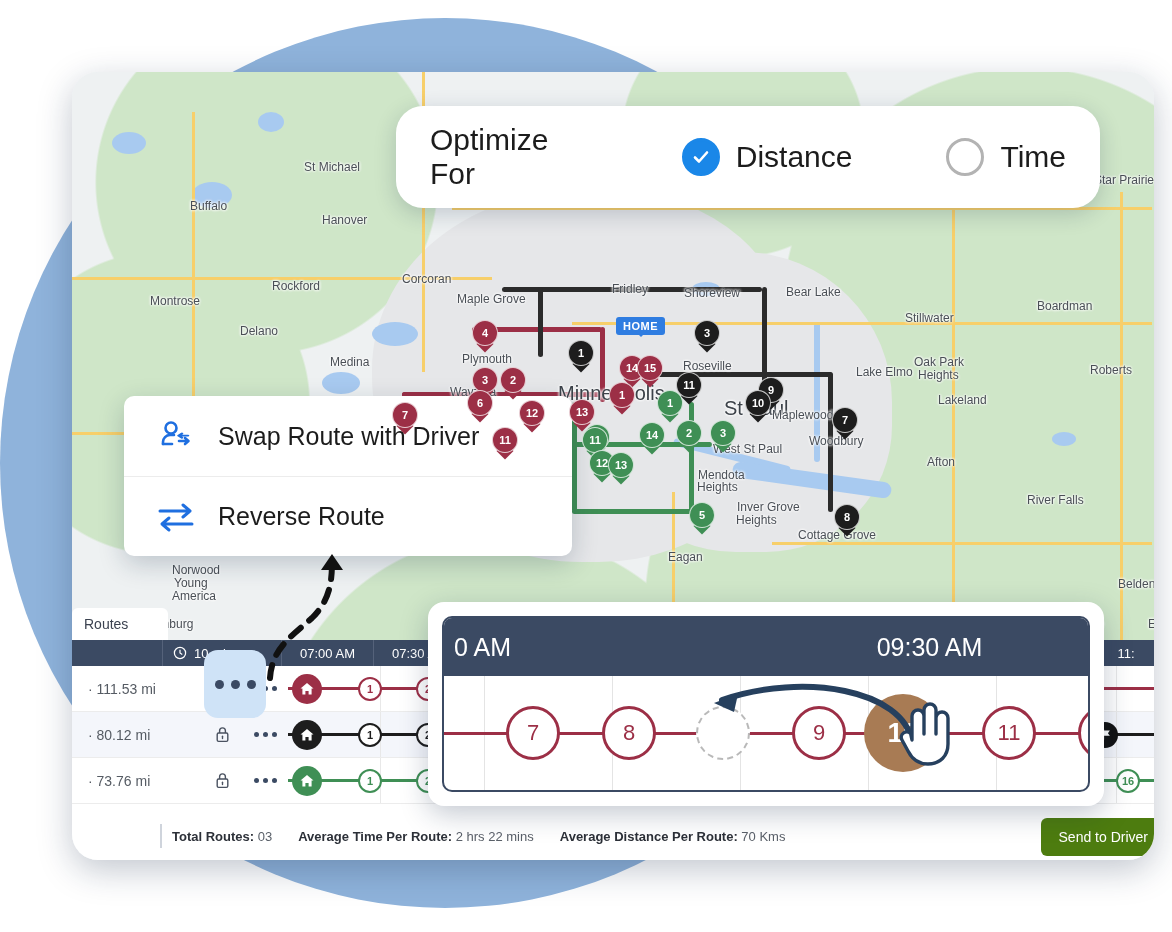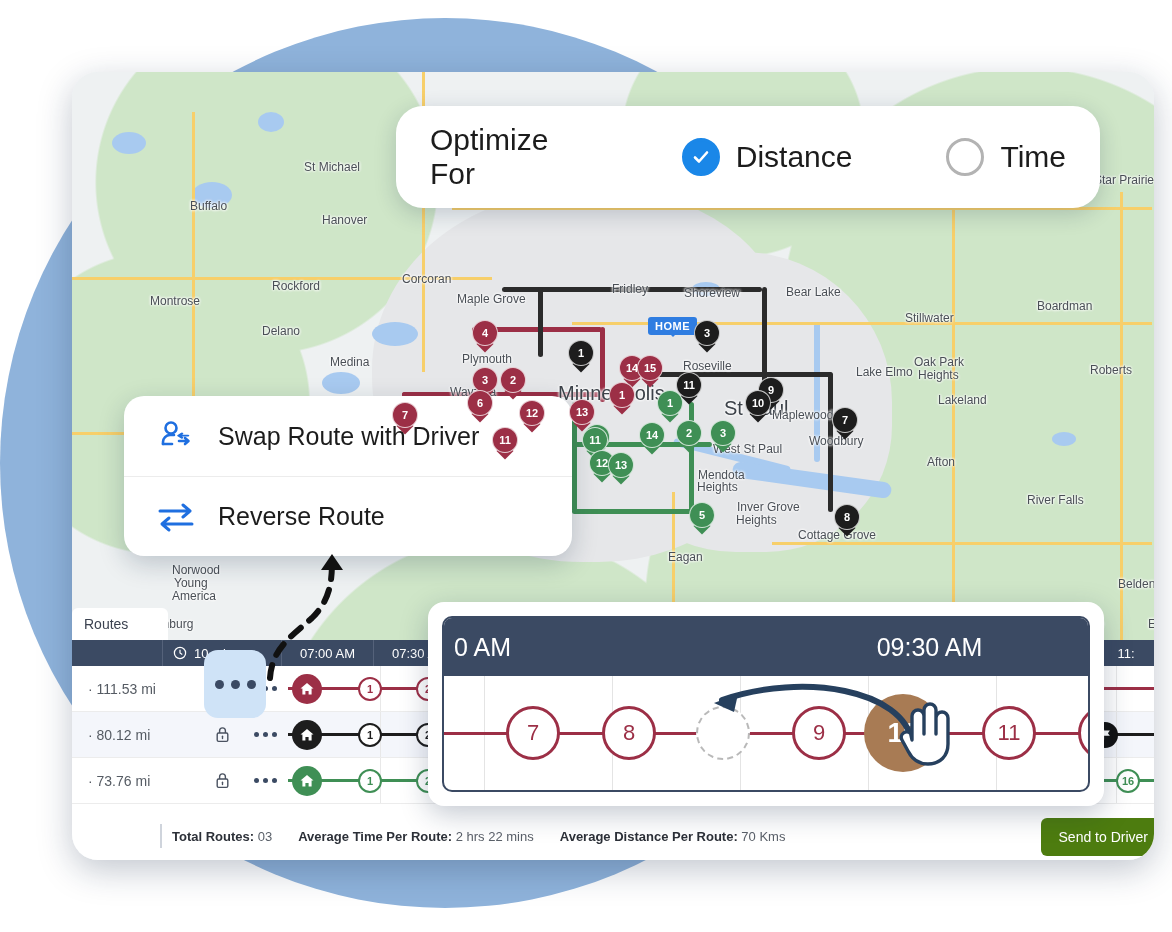--- a/index.html
+++ b/index.html
@@ -84,21 +84,21 @@
   .radio.on{ background:#1a87e8; border-color:#1a87e8; }
   .radio.on svg{ display:block; }
   .radio svg{ display:none; }
   .opt-label{ font-size:30px; color:#1c1c1c; }
   .opt-item.distance{ margin-left:62px; }
   .opt-item.time{ margin-left:60px; }
 
   
   .ctxmenu{
     position:absolute; left:124px; top:396px; width:448px; height:160px;
-    background:#fff; border-radius:20px; box-shadow:0 8px 26px rgba(20,40,70,.22);
+    background:#fff; border-radius:10px; box-shadow:0 8px 26px rgba(20,40,70,.22);
     overflow:hidden;
   }
   .ctx-item{ height:80px; display:flex; align-items:center; gap:20px; padding:0 30px; }
   .ctx-item + .ctx-item{ border-top:1px solid #ececec; }
   .ctx-label{ font-size:25px; color:#1c1c1c; }
   .ctx-icon{ width:44px; display:flex; align-items:center; justify-content:center;
     color:#1f6fe0; flex:none; }
 
   
   .routes-tab{ position:absolute; left:72px; top:608px; width:96px; height:32px;
@@ -238,21 +238,21 @@
       <div class="rline g" style="left:500px;top:437px;width:120px;"></div>
 
       <div id="map-labels">
           <div class="mlabel" style="left: 232px; top: 88px;">St Michael</div>
           <div class="mlabel" style="left: 330px; top: 109px;">Rogers</div>
           <div class="mlabel" style="left: 118px; top: 127px;">Buffalo</div>
           <div class="mlabel" style="left: 250px; top: 141px;">Hanover</div>
           <div class="mlabel" style="left: 330px; top: 200px;">Corcoran</div>
           <div class="mlabel" style="left: 200px; top: 207px;">Rockford</div>
           <div class="mlabel" style="left: 78px; top: 222px;">Montrose</div>
-          <div class="mlabel" style="left: 190px; top: 252px;">Delano</div>
+          <div class="mlabel" style="left: 168px; top: 252px;">Delano</div>
           <div class="mlabel" style="left: 385px; top: 220px;">Maple Grove</div>
           <div class="mlabel" style="left: 258px; top: 283px;">Medina</div>
           <div class="mlabel" style="left: 390px; top: 280px;">Plymouth</div>
           <div class="mlabel" style="left: 124px; top: 325px;">Watertown</div>
           <div class="mlabel" style="left: 378px; top: 313px;">Wayzata</div>
           <div class="mlabel" style="left: 258px; top: 351px;">Mound</div>
           <div class="mlabel" style="left: 376px; top: 366px;">Minnetonka</div>
           <div class="mlabel big" style="left: 486px; top: 310px;">Minneapolis</div>
           <div class="mlabel big" style="left: 652px; top: 325px;">St Paul</div>
           <div class="mlabel" style="left: 611px; top: 287px;">Roseville</div>
@@ -400,21 +400,21 @@
           <div class="pin green" style="left: 536px; top: 380px;">
             <span class="tail"></span>
             <span class="head">13</span>
           </div>
           <div class="pin green" style="left: 617px; top: 430px;">
             <span class="tail"></span>
             <span class="head">5</span>
           </div>
         </div>
 
-      <div class="homechip" style="left:576px;top:245px;">HOME</div>
+      <div class="homechip" style="left:544px;top:245px;">HOME</div>
     </div>
 
     <div class="optimize" style="left:324px;top:34px;border-radius:27px;">
       <div class="opt-title">Optimize For</div>
 
       <div class="opt-item distance">
         <span class="radio on">
           <svg width="20" height="20" viewBox="0 0 20 20">
               <path d="M4 10.5 L8 14.5 L16 5.5" stroke="#fff" stroke-width="2.6" fill="none" stroke-linecap="round" stroke-linejoin="round"></path>
             </svg>

